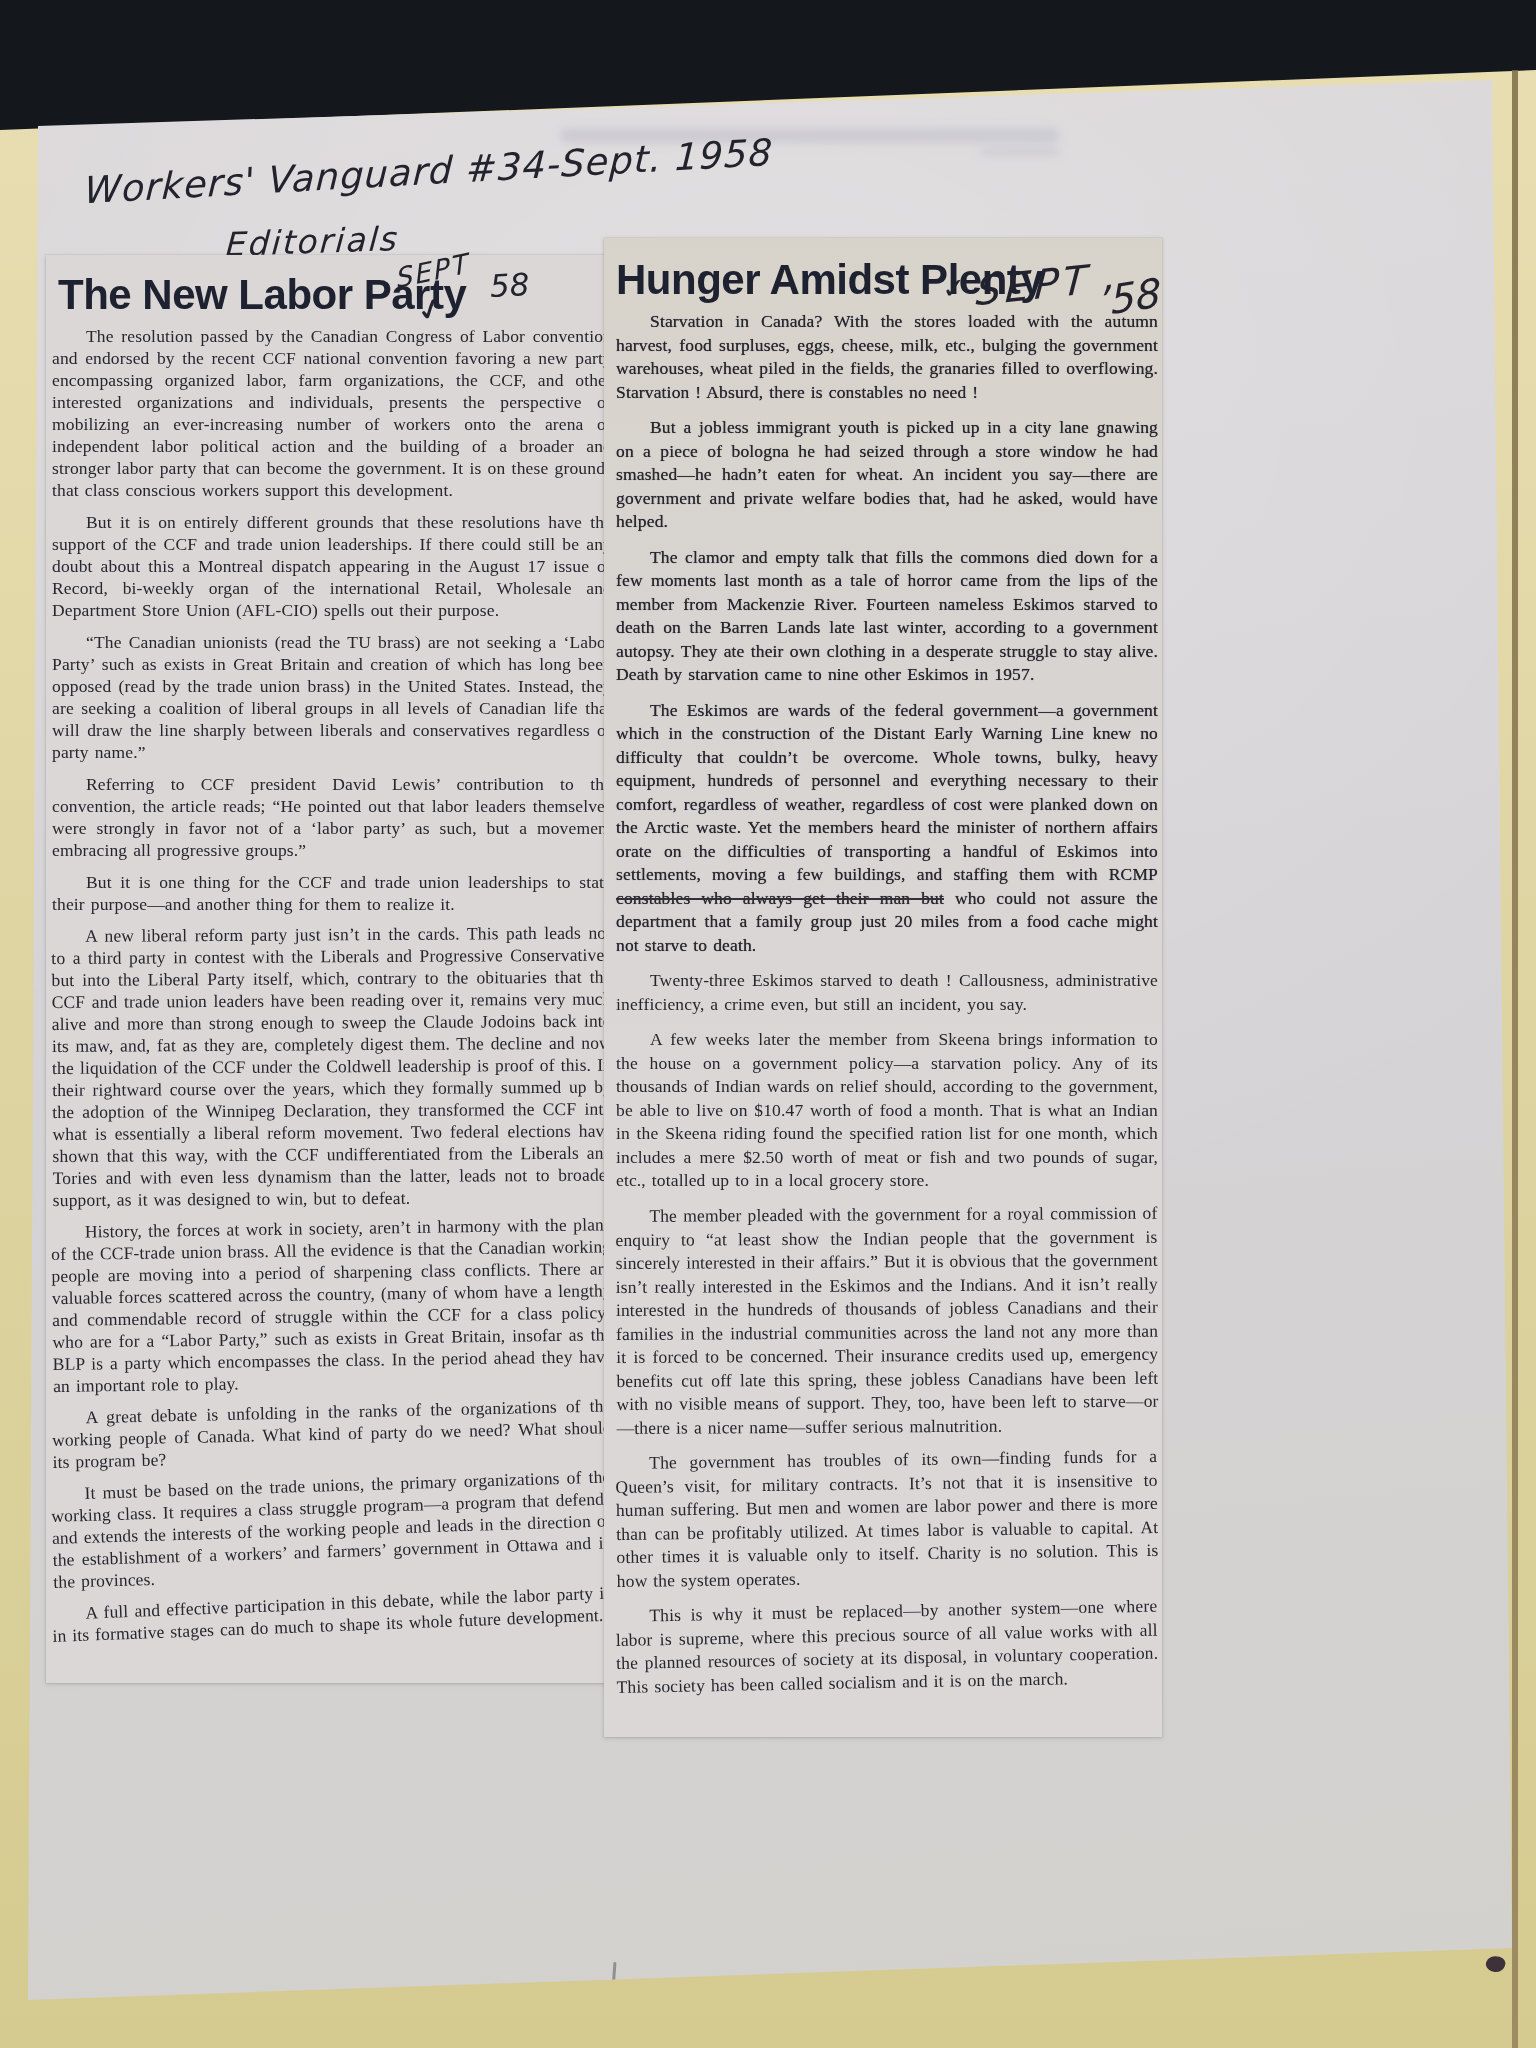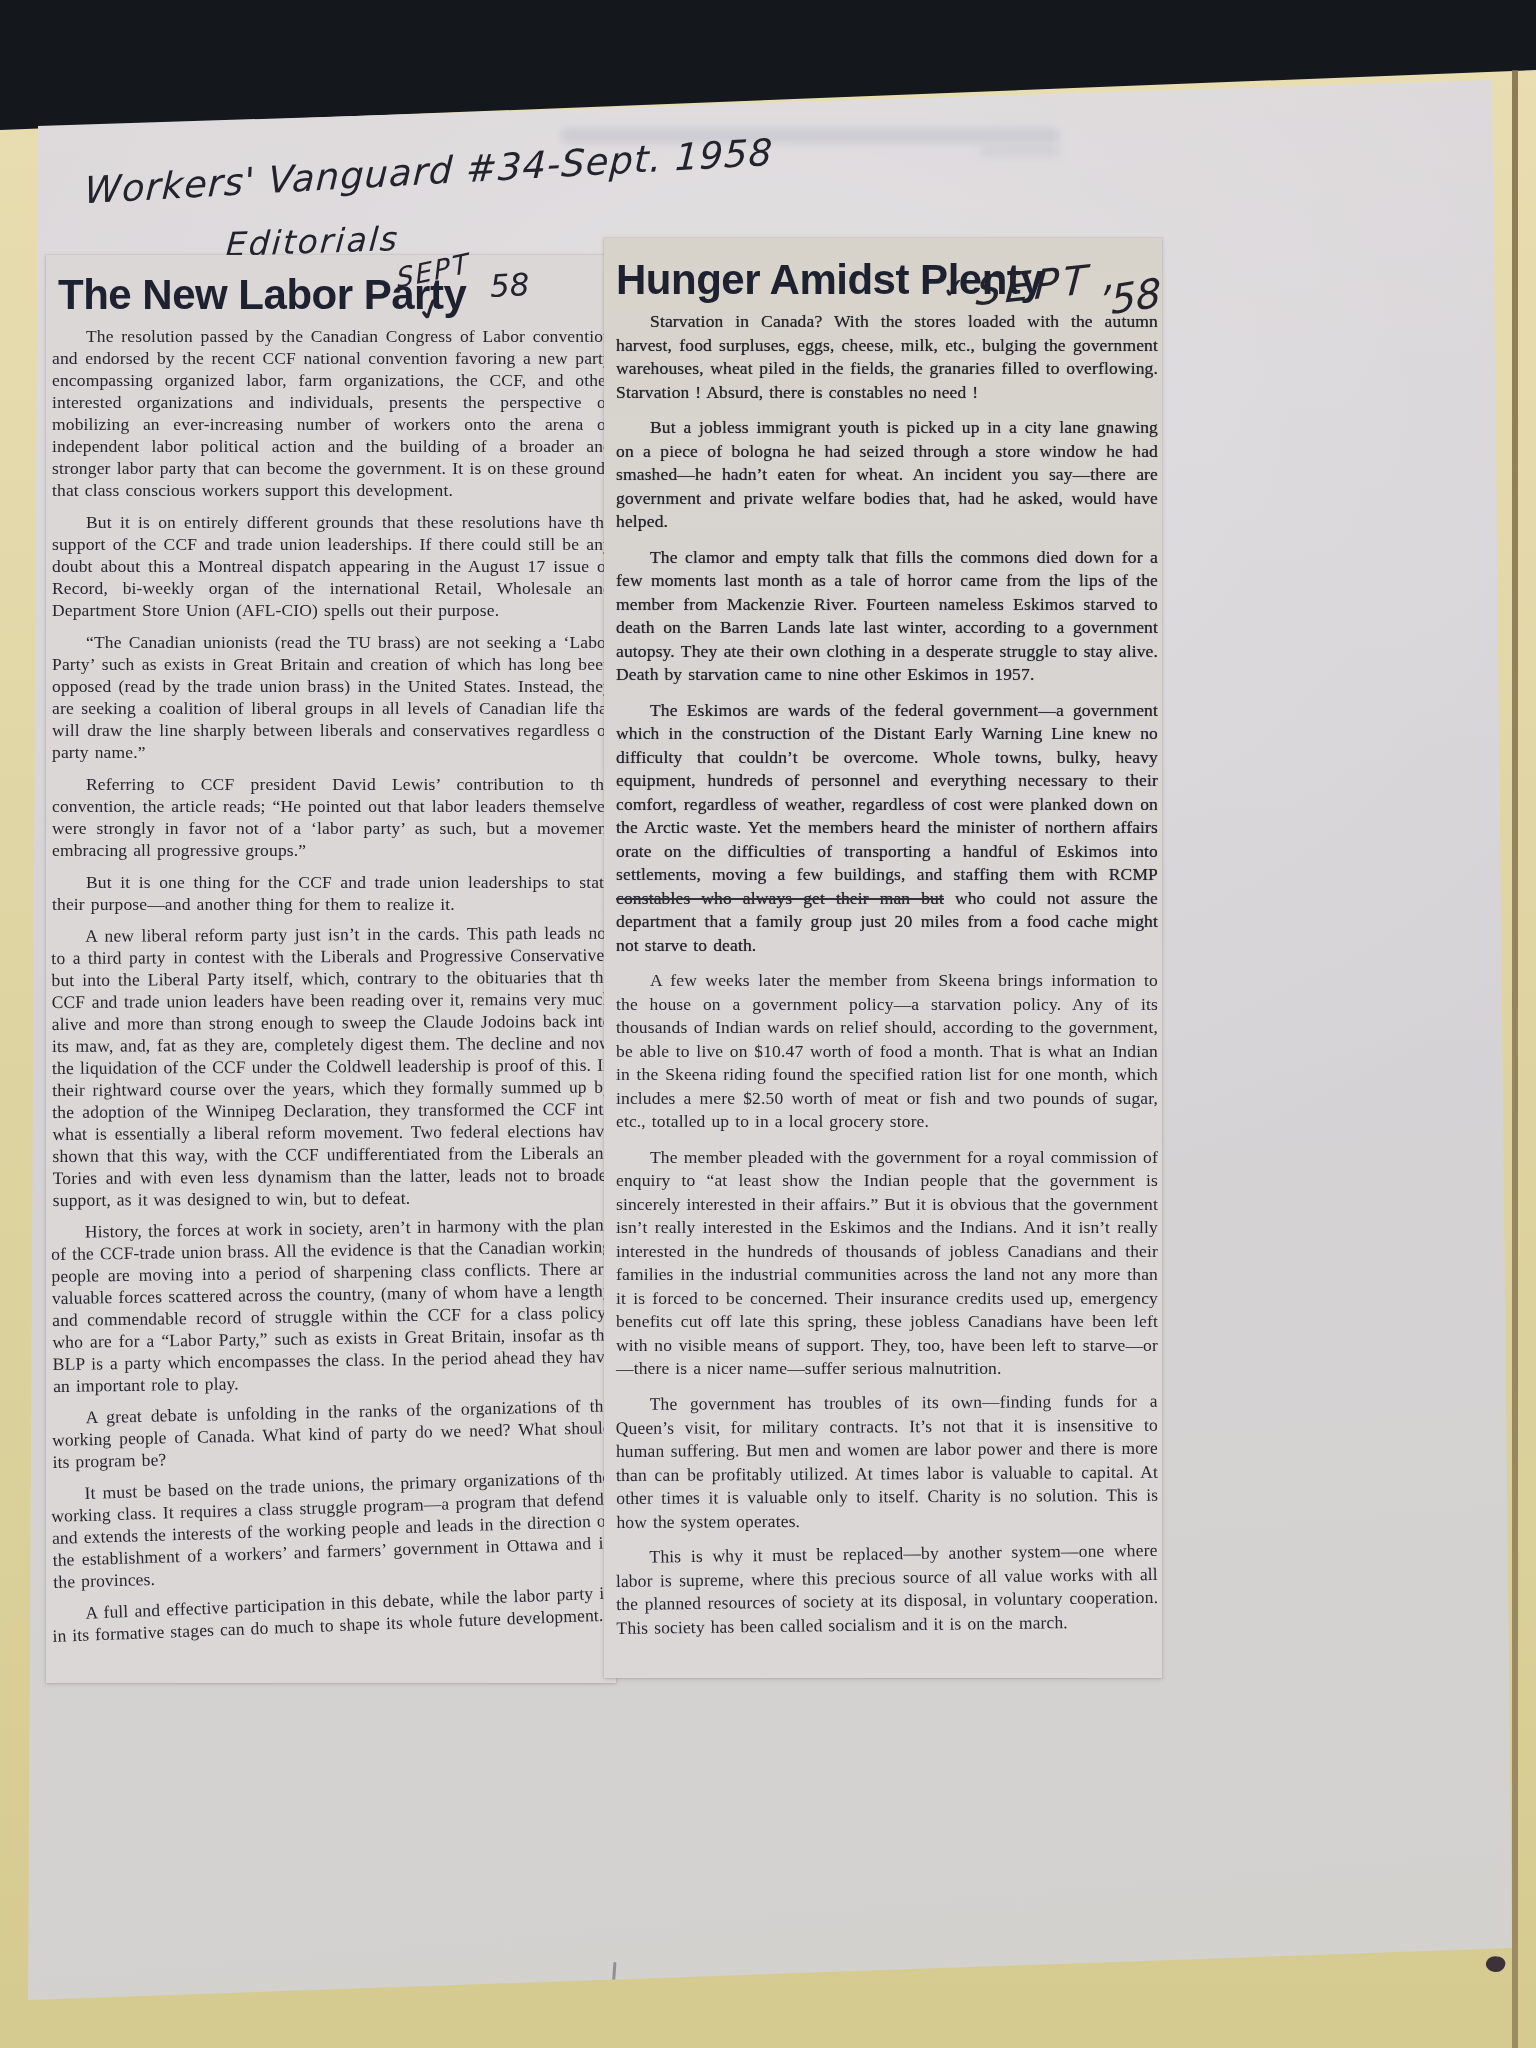--- a/index.html
+++ b/index.html
@@ -158,20 +158,21 @@
           <span class="check">✓</span>
           <span class="word">SEPT</span>
           <span class="year">’58</span>
         </div>
       </div>
       <div class="body">
           <p><span>Starvation in Canada? With the stores loaded with the autumn harvest, food surpluses, eggs, cheese, milk, etc., bulging the government warehouses, wheat piled in the fields, the granaries filled to overflowing.  Starvation !  Absurd, there is constables no need !</span></p>
           <p><span>But a jobless immigrant youth is picked up in a city lane gnawing on a piece of bologna he had seized through a store window he had smashed—he hadn’t eaten for wheat.  An incident you say—there are government and private welfare bodies that, had he asked, would have helped.</span></p>
           <p><span>The clamor and empty talk that fills the commons died down for a few moments last month as a tale of horror came from the lips of the member from Mackenzie River.  Fourteen nameless Eskimos starved to death on the Barren Lands late last winter, according to a government autopsy.  They ate their own clothing in a desperate struggle to stay alive.  Death by starvation came to nine other Eskimos in 1957.</span></p>
           <p><span>The Eskimos are wards of the federal government—a government which in the construction of the Distant Early Warning Line knew no difficulty that couldn’t be overcome.  Whole towns, bulky, heavy equipment, hundreds of personnel and everything necessary to their comfort, regardless of weather, regardless of cost were planked down on the Arctic waste.  Yet the members heard the minister of northern affairs orate on the difficulties of transporting a handful of Eskimos into settlements, moving a few buildings, and staffing them with RCMP </span><span class="s">constables who always get their man but</span><span> who could not assure the department that a family group just 20 miles from a food cache might not starve to death.</span></p>
+          <p><span>Twenty-three Eskimos starved to death !  Callousness, administrative inefficiency, a crime even, but still an incident, you say.</span></p>
           <p><span class="i">A few weeks later the member from Skeena brings information</span><span> to the house on a government </span><span class="b">policy</span><span>—a starvation policy. Any of its thousands of Indian wards on relief should, according to the government, be able to live on $10.47 worth of food a month. That is what an Indian in the Skeena riding found the specified ration list for one month, which includes a mere $2.50 worth of meat or fish and two pounds of sugar, etc., totalled up to in a local grocery store.</span></p>
           <p><span>The member pleaded with the government for a royal commission of enquiry to “at least show the Indian people that the government is sincerely interested in their affairs.”  But it is obvious that the government isn’t really interested in the Eskimos and the Indians.  And it isn’t really interested in the hundreds of thousands of jobless Canadians and their families in the industrial communities across the land not any more than it is forced to be concerned.  Their insurance credits used up, emergency benefits cut off late this spring, these jobless Canadians have been left with no visible means of support.  They, too, have been left to starve—or—there is a nicer name—suffer serious malnutrition.</span></p>
           <p><span>The government has troubles of its own—finding funds for a Queen’s visit, for military contracts.  It’s not that it is insensitive to human suffering.  But men and women are labor power and there is more than can be profitably utilized.  At times labor is valuable to capital.  At other times it is valuable only to itself.  Charity is no solution.  This is how the system operates.</span></p>
           <p><span>This is why it must be replaced—by another system—one where labor is supreme, where this precious source of all value works with all the planned resources of society at its disposal, in voluntary cooperation.  This society has been called socialism and it is on the march.</span></p>
         </div>
     </div>
 
     <div class="pen-scratch"></div>
     <div class="pen-scratch two"></div>
   </div>

